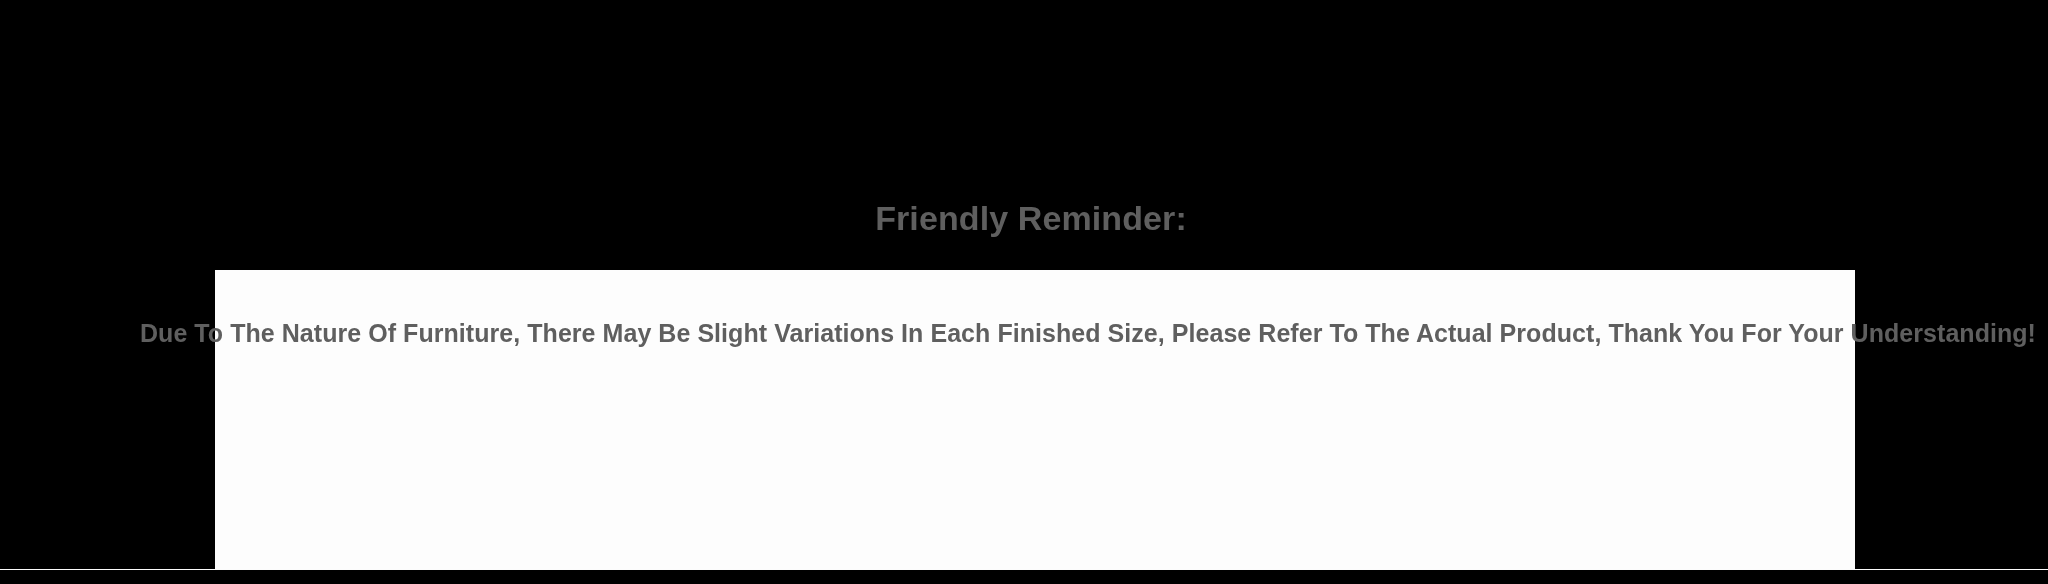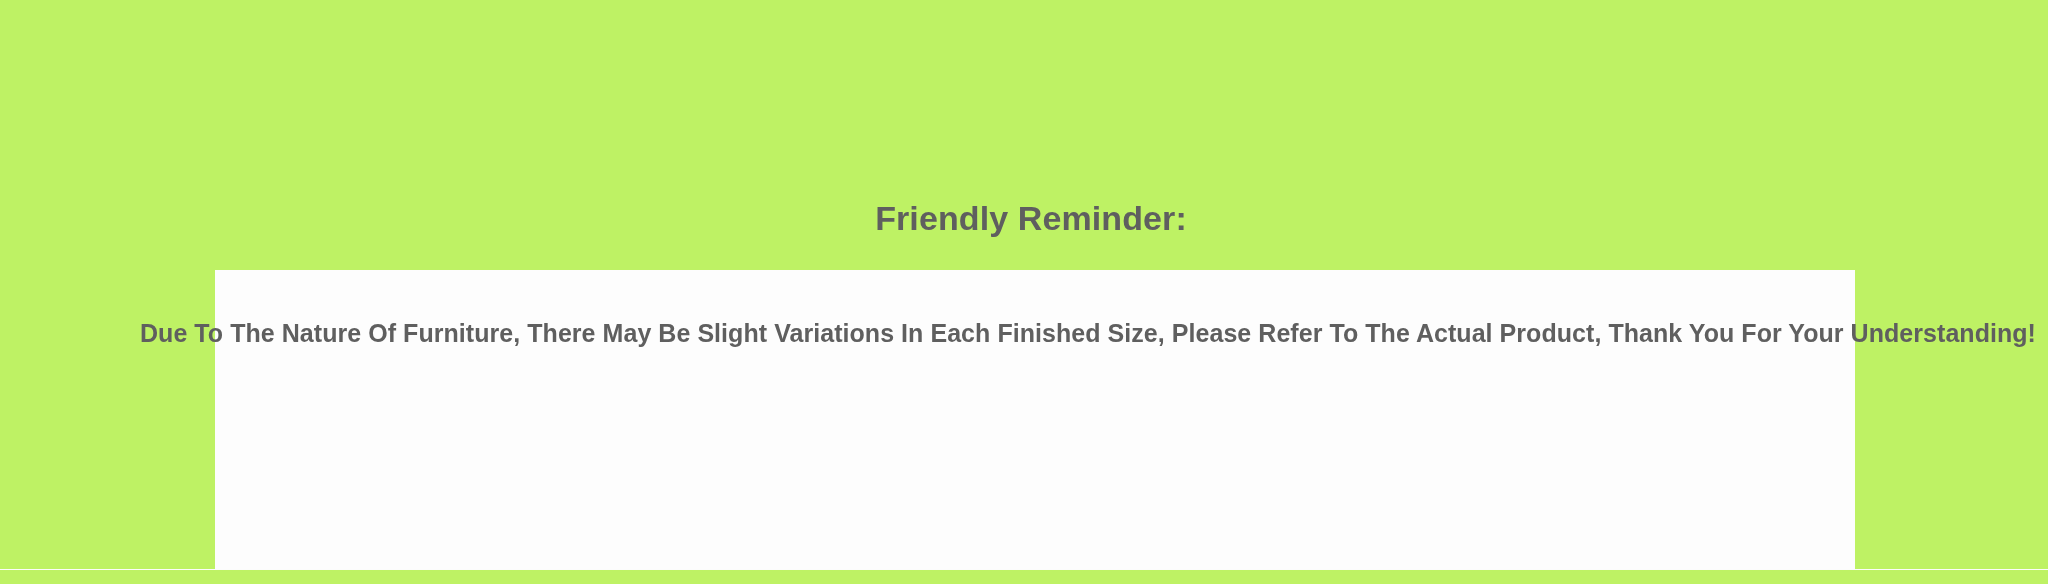--- a/index.html
+++ b/index.html
@@ -12,21 +12,21 @@
     height: 584px;
     background: #ffffff;
     font-family: "Liberation Sans", sans-serif;
     overflow: hidden;
   }
 
   .notice-page {
     position: relative;
     width: 2048px;
     height: 584px;
-    background: #bef264;
+    background: #000000;
     box-sizing: border-box;
   }
 
   
   .ghost-panel {
     position: absolute;
     left: 215px;
     top: 270px;
     width: 1640px;
     height: 300px;

